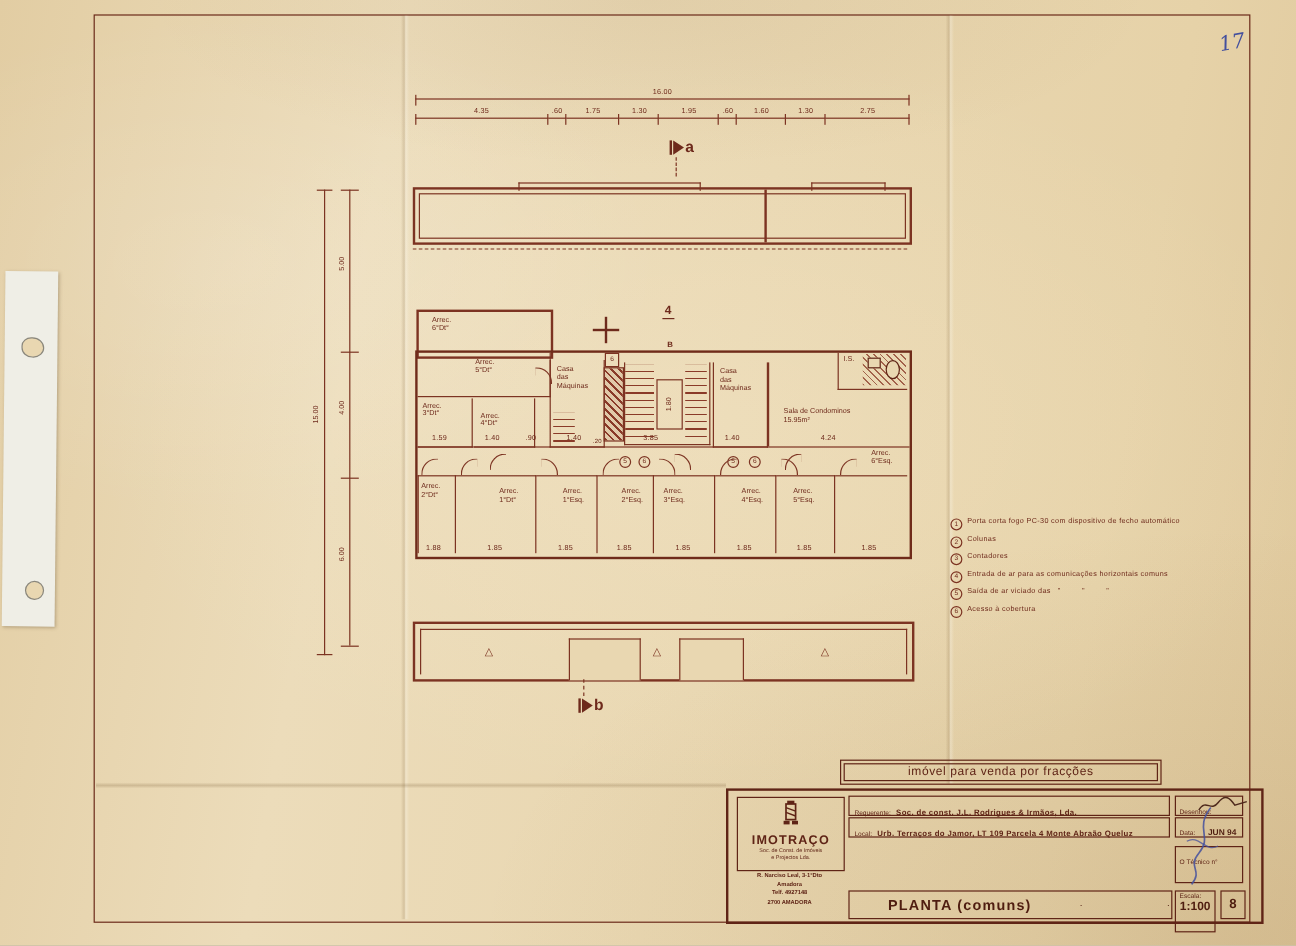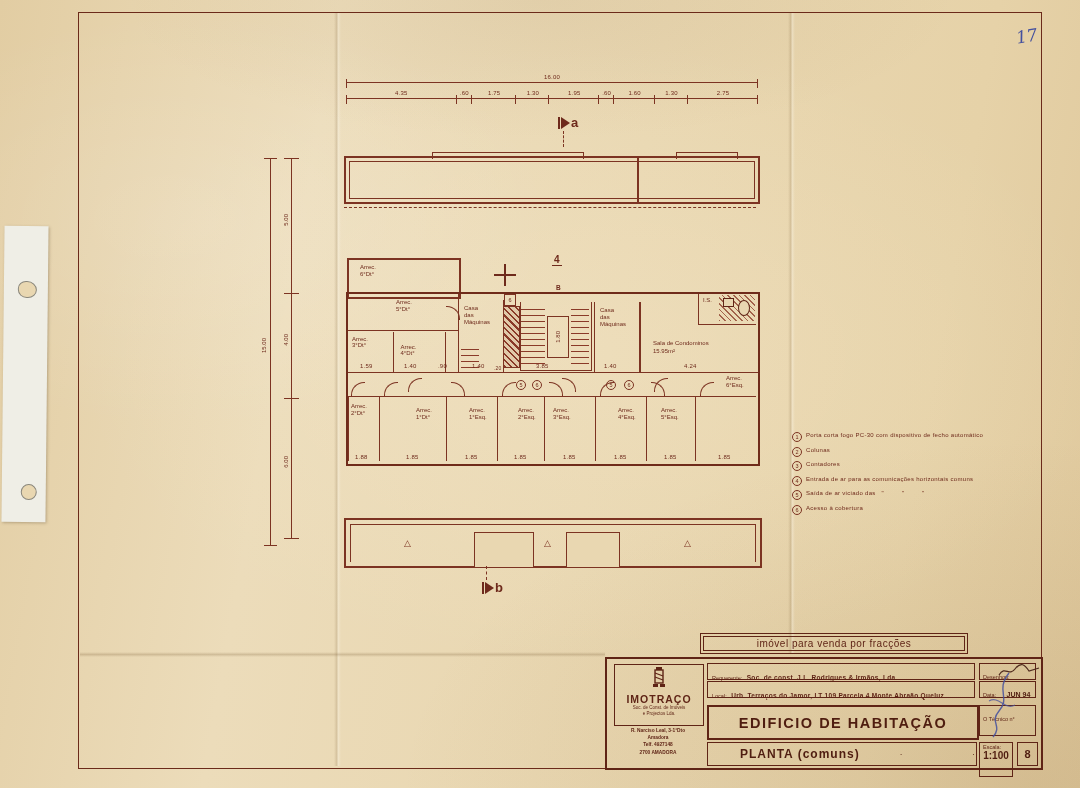--- a/index.html
+++ b/index.html
@@ -29,21 +29,21 @@
   .tri{font-size:9px;color:#7c3322;}
   .circnum{display:inline-block;width:8px;height:8px;border:1px solid #7c3322;border-radius:50%;
     font-size:5.5px;line-height:8px;text-align:center;color:#6e2a1c;}
   .secmark{font-size:13px;font-weight:bold;color:#6e2a1c;display:flex;align-items:center;gap:1px;}
   .secmark .bar{width:2px;height:12px;background:#6e2a1c;}
   .secmark .tri-r{width:0;height:0;border-top:6px solid transparent;border-bottom:6px solid transparent;border-left:9px solid #6e2a1c;}
   
   .legend-row{display:flex;gap:4px;align-items:flex-start;margin-bottom:4.5px;}
   .legend-text{font-size:6px;letter-spacing:.3px;color:#6e2a1c;}
   
-  .tb{border:2px solid #5f2416;}
+  .tb{border:2px solid #5f2416;padding-left:10px;}
   .tb-box{position:absolute;border:1.5px solid #5f2416;}
   .tb-label{font-size:5.5px;color:#5f2416;}
   .tb-val{font-size:6.5px;font-weight:bold;color:#5f2416;letter-spacing:.3px;}
   .stamp-outer{border:1.5px solid #5f2416;padding:2px;}
   .stamp-inner{border:1px solid #5f2416;text-align:center;font-size:10px;letter-spacing:.5px;color:#5f2416;padding:1px 4px;}
   .handwr{font-family:"DejaVu Serif",serif;font-style:italic;color:#44509e;}
   .white-strip{background:#efeee6;box-shadow:1px 1px 3px rgba(90,70,40,.35);}
   .hole{border:1.2px solid #8a877c;border-radius:50%;background:#e9d7b1;}
 </style>
 </head>
@@ -346,23 +346,20 @@
 
     <div class="tb-box" style="left:100px;top:4px;width:268px;height:17px;padding:2px 4px;box-sizing:border-box;">
       <span class="tb-label">Requerente:</span>
       <span class="tb-val">Soc. de const. J.L. Rodrigues &amp; Irmãos, Lda.</span>
     </div>
     <div class="tb-box" style="left:100px;top:22px;width:268px;height:17px;padding:2px 4px;box-sizing:border-box;">
       <span class="tb-label">Local:</span>
       <span class="tb-val">Urb. Terraços do Jamor, LT 109 Parcela 4 Monte Abraão Queluz</span>
     </div>
 
-    <div class="tb-box" style="left:100px;top:46px;width:268px;height:31px;border-width:2px;display:flex;align-items:center;justify-content:center;">
-      <span style="font-size:14.5px;font-weight:bold;letter-spacing:1.5px;color:#4f1d10;">EDIFICIO  DE  HABITAÇÃO</span>
-    </div>
 
     <div class="tb-box" style="left:100px;top:83px;width:268px;height:22px;display:flex;align-items:center;">
       <span style="font-size:12px;font-weight:bold;letter-spacing:1px;color:#4f1d10;margin-left:32px;">PLANTA  (comuns)</span>
       <span style="font-size:8px;margin-left:40px;color:#4f1d10;">·</span>
       <span style="font-size:8px;margin-left:70px;color:#4f1d10;">·</span>
     </div>
 
     <div class="tb-box" style="left:372px;top:4px;width:57px;height:17px;padding:1px 3px;box-sizing:border-box;">
       <span class="tb-label">Desenhou:</span>
     </div>

